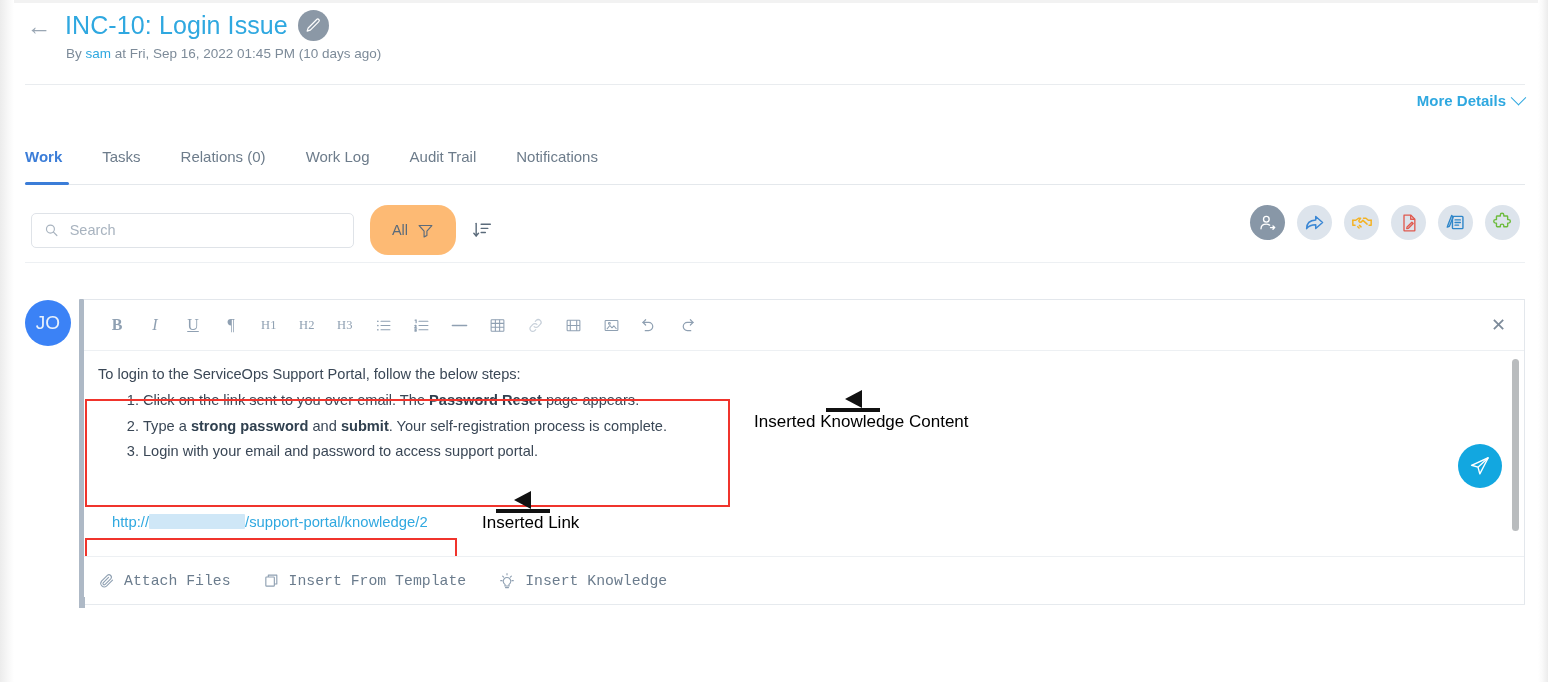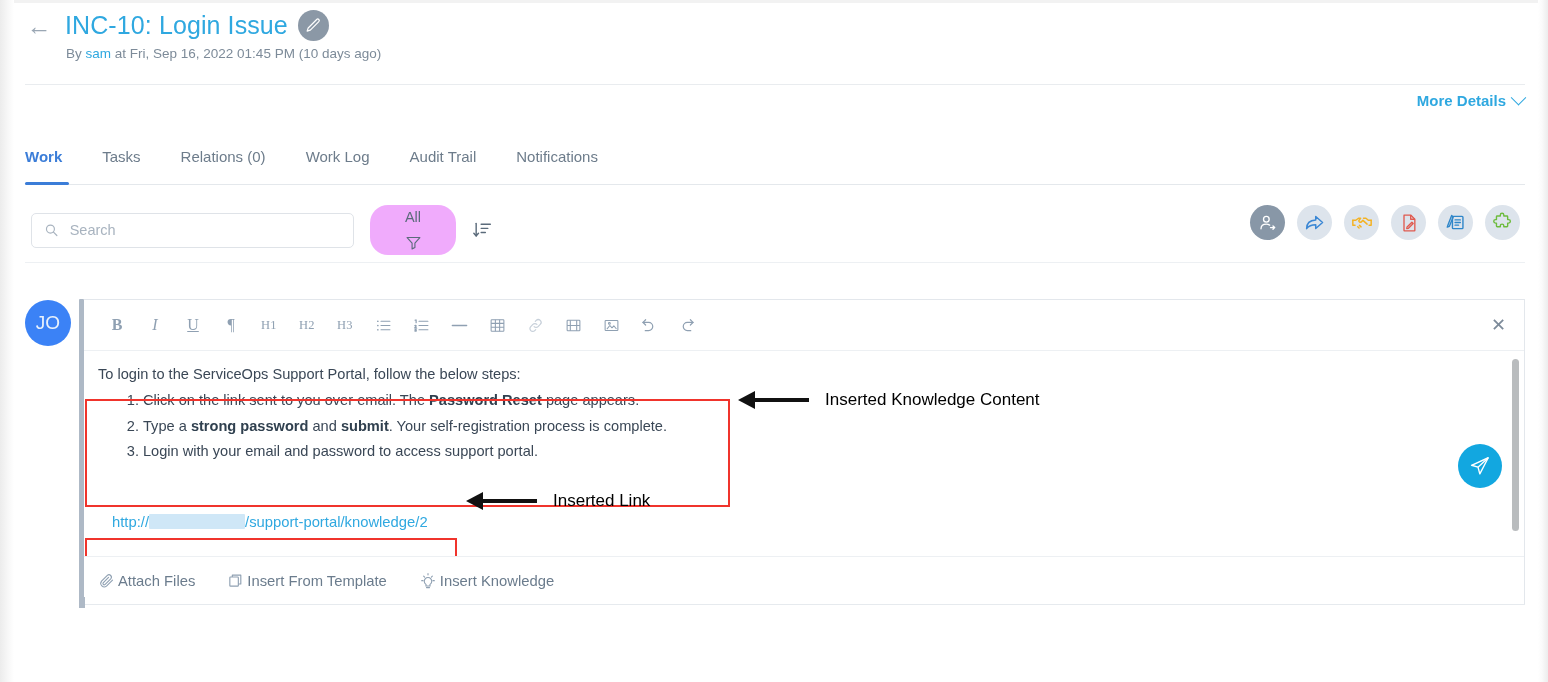--- a/index.html
+++ b/index.html
@@ -94,23 +94,23 @@
     width: 323px; height: 35px; border: 1px solid #dfe3e8; border-radius: 5px;
     display: flex; align-items: center; gap: 9px; padding: 0 12px;
     background: #fff;
   }
   .search-box input {
     border: 0; outline: 0; font-size: 14.5px; color: #5b6b7b;
     font-family: "Liberation Sans", sans-serif; background: transparent; width: 100%;
   }
   .search-box input::placeholder { color: #a8b3bf; }
   .pill {
-    height: 50px; min-width: 86px; border-radius: 18px; background: #f0abfc;
+    height: 50px; min-width: 86px; border-radius: 18px; background: #fdba74;
     display: flex; align-items: center; justify-content: center; gap: 9px;
-    padding: 0 16px; cursor: pointer; flex-direction: column;
+    padding: 0 16px; cursor: pointer;
   }
   .pill .lbl { font-size: 14.5px; color: #5b6b7b; }
   .sort-btn { cursor: pointer; display: flex; align-items: center; }
 
   
   .actions { position: absolute; right: 28px; top: 205px; display: flex; gap: 12px; }
   .act {
     width: 35px; height: 35px; border-radius: 50%; background: #dde4ec;
     display: flex; align-items: center; justify-content: center; cursor: pointer;
   }
@@ -159,21 +159,21 @@
   .klink { font-size: 14.8px; color: #2fa8e0; cursor: pointer; white-space: nowrap; }
   .redact { display: inline-block; background: #cfe7f7; width: 96px; height: 15px;
     vertical-align: -2px; border-radius: 1px; }
 
   
   .anno-box { position: absolute; border: 2.5px solid #f0342c; pointer-events: none; }
   .box-content { left: 1px; top: 48px; width: 645px; height: 108px; }
   .box-link { left: 1px; top: 187px; width: 372px; height: 36px; }
 
   
-  .anno { position: absolute; display: flex; align-items: center; gap: 0; }
+  .anno { position: absolute; display: flex; align-items: center; gap: 0; flex-direction: column; }
   .arrow-line { height: 4px; background: #111; }
   .arrow-head {
     width: 0; height: 0; border-top: 9px solid transparent; border-bottom: 9px solid transparent;
     border-right: 17px solid #111;
   }
   .anno-label { font-size: 17px; color: #000; margin-left: 16px; white-space: nowrap; }
 
   
   .scrollbar {
     position: absolute; right: 5px; top: 8px; width: 7px; height: 172px;
@@ -184,21 +184,21 @@
   .send-btn {
     position: absolute; right: 22px; bottom: 68px; width: 44px; height: 44px;
     border-radius: 50%; background: #12a7e0; display: flex; align-items: center;
     justify-content: center; cursor: pointer; z-index: 5;
   }
 
   .footerbar {
     height: 48px; border-top: 1px solid #edf0f3; display: flex; align-items: center;
     padding-left: 14px; gap: 32px;
   }
-  .fitem { display: flex; align-items: center; gap: 3px; cursor: pointer; }
+  .fitem { display: flex; align-items: center; gap: 9px; cursor: pointer; font-family: Liberation Mono, monospace; }
   .fitem span.t { font-size: 14.8px; color: #6b7c8d; }
 
   .bottom-hr { position: absolute; left: 85px; right: 23px; top: 604px; height: 1px; background: #e6eaee; }
   .bottom-accent { position: absolute; left: 79px; top: 597px; width: 6px; height: 11px; background: #aeb9c6; }
 </style>
 </head>
 <body>
 
 <div class="page">
 

